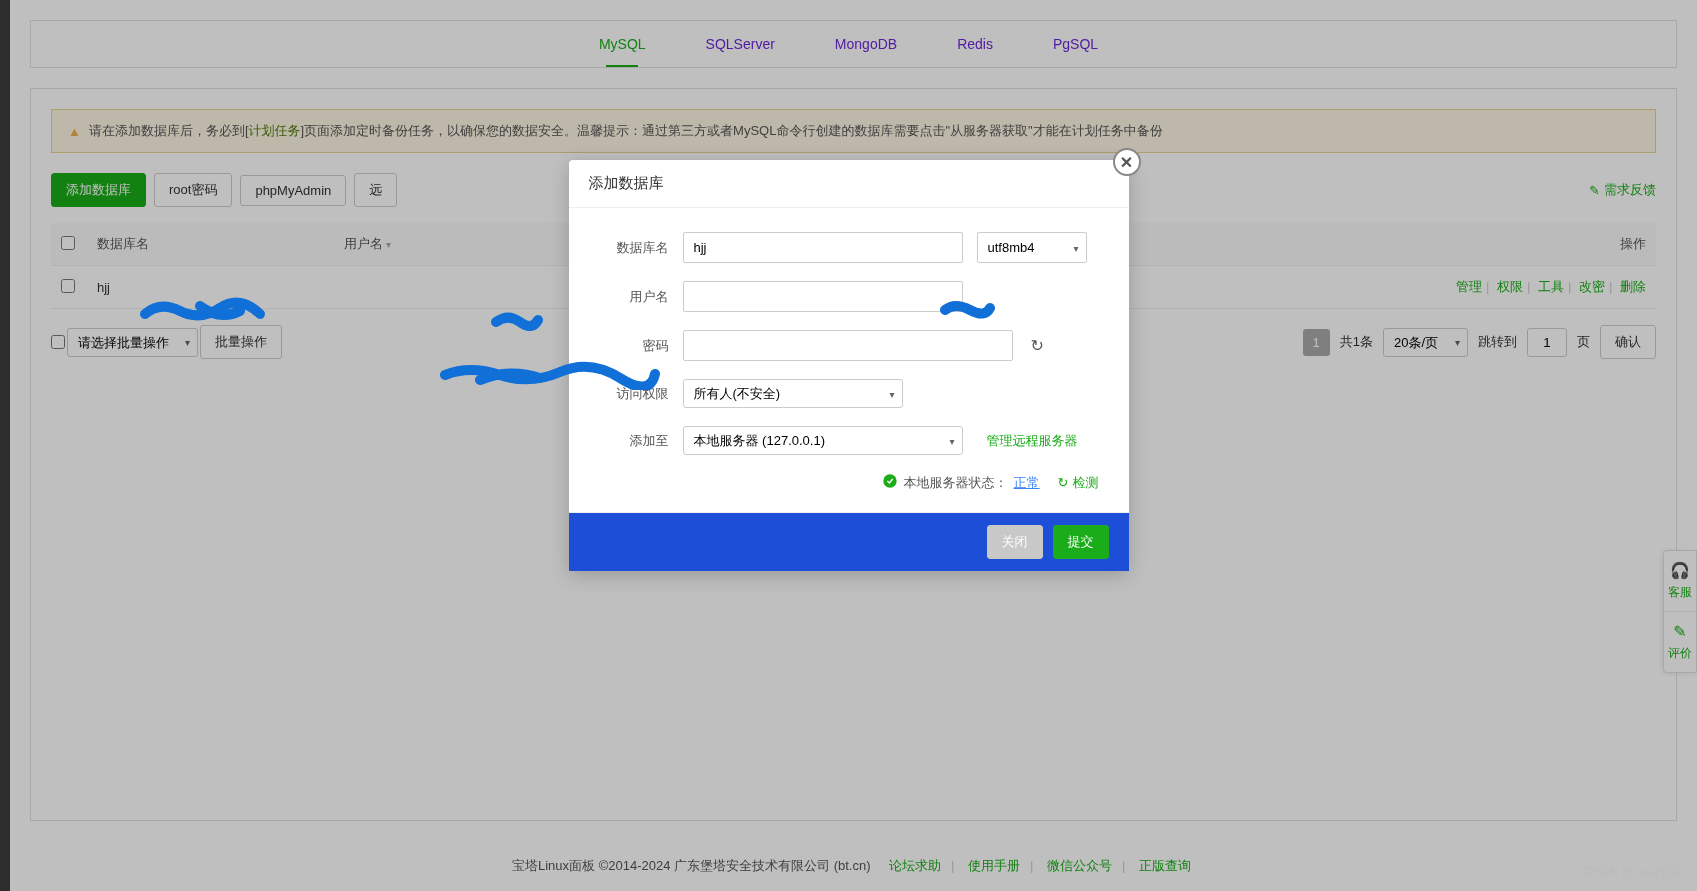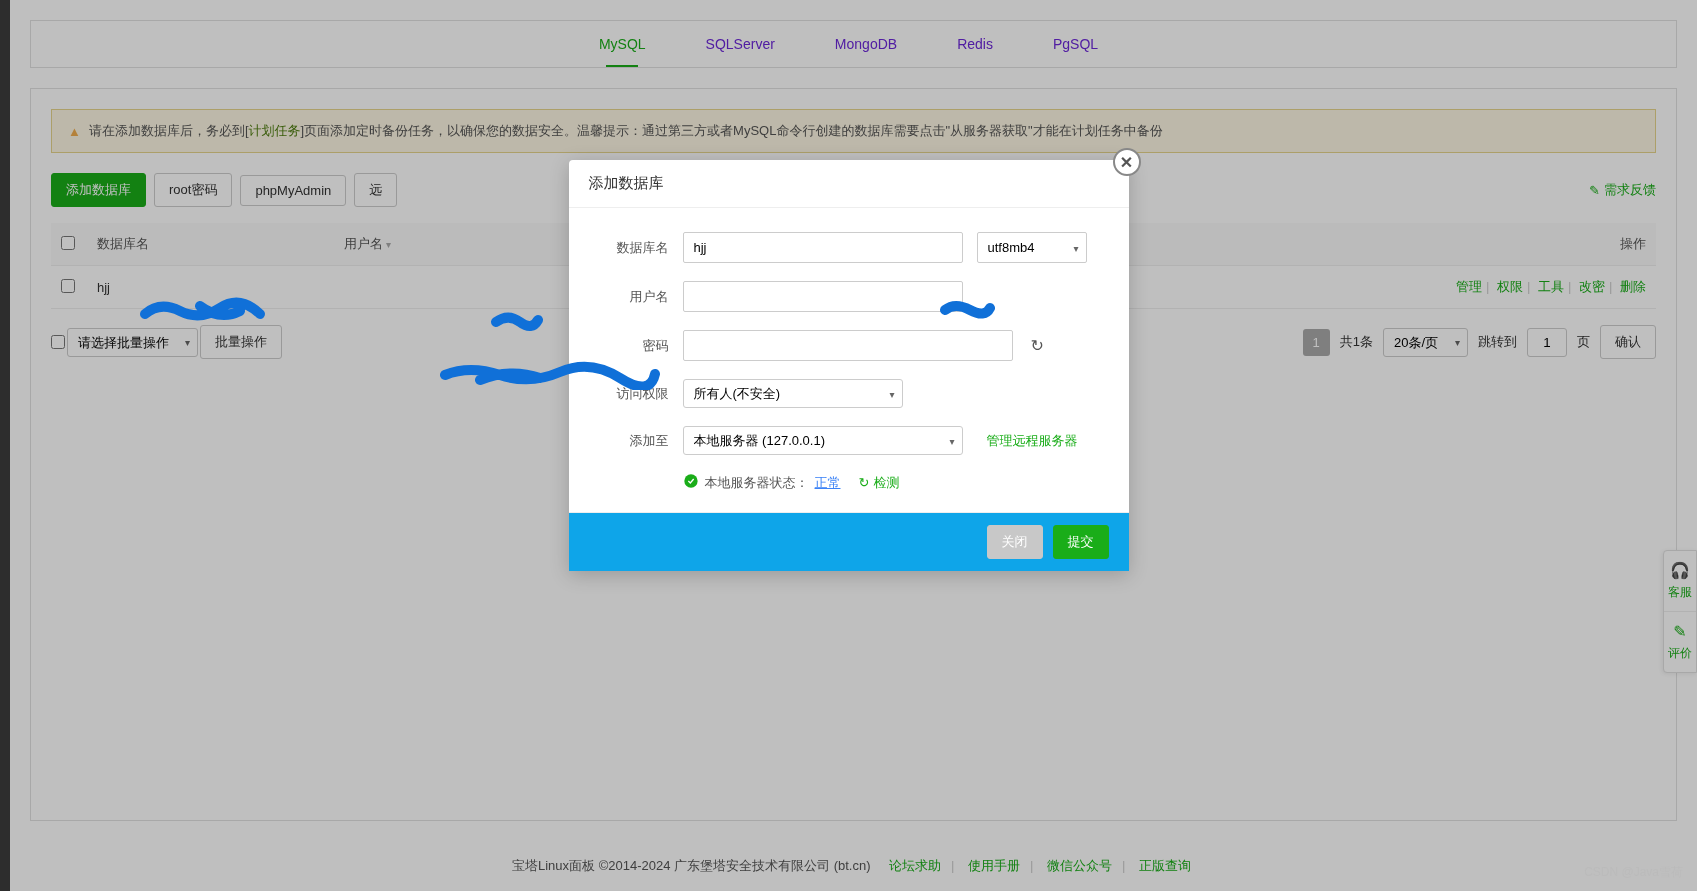--- a/index.html
+++ b/index.html
@@ -58,25 +58,25 @@
     .modal { background: #fff; width: 560px; border-radius: 4px; box-shadow: 0 4px 20px rgba(0,0,0,0.2); position: relative; }
     .modal-close { position: absolute; top: -12px; right: -12px; width: 28px; height: 28px; border-radius: 50%; background: #fff; border: 2px solid #888; display: flex; align-items: center; justify-content: center; cursor: pointer; color: #555; font-size: 16px; font-weight: bold; }
     .modal-head { padding: 14px 20px; border-bottom: 1px solid #eee; font-size: 15px; }
     .modal-body { padding: 24px 30px 20px; }
     .form-row { display: flex; align-items: center; margin-bottom: 18px; gap: 14px; }
     .form-label { width: 70px; text-align: right; color: #555; flex-shrink: 0; }
     .form-input { border: 1px solid #ccc; padding: 7px 10px; border-radius: 2px; font-size: 13px; width: 280px; }
     .form-input.short { width: 100px; }
     .refresh-icon { color: #555; cursor: pointer; font-size: 16px; margin-left: 4px; }
     .manage-link { color: #1aad19; margin-left: 10px; cursor: pointer; }
-    .status-row { display: flex; align-items: center; gap: 6px; margin-left: 84px; color: #555; }
+    .status-row { display: flex; align-items: center; gap: 6px; margin-left: 84px; color: #555; justify-content: flex-end; }
     .ok-icon { color: #1aad19; }
     .green-txt { color: #3b82f6; text-decoration: underline; }
     .detect-link { color: #1aad19; display: inline-flex; align-items: center; gap: 4px; margin-left: 12px; cursor: pointer; }
-    .modal-foot { background: #0ea5e9; padding: 12px 20px; display: flex; justify-content: flex-end; gap: 10px; border-top: 1px solid #eee; }
+    .modal-foot { background: #1d4ed8; padding: 12px 20px; display: flex; justify-content: flex-end; gap: 10px; border-top: 1px solid #eee; }
     .btn.gray { background: #c8c8c8; color: #fff; border-color: #c8c8c8; }
     
     .side-float { position: absolute; right: 0; top: 550px; background: #fff; border: 1px solid #e0e0e0; width: 34px; border-radius: 4px 0 0 4px; box-shadow: -1px 1px 4px rgba(0,0,0,.08); }
     .float-item { padding: 10px 4px; text-align: center; cursor: pointer; color: #1aad19; font-size: 12px; border-bottom: 1px solid #eee; }
     .float-item:last-child { border-bottom: none; }
     .float-icon { display: block; margin-bottom: 4px; font-size: 16px; }
     
     .footer { text-align: center; padding: 16px; color: #555; border-top: 0; }
     .footer a { color: #1aad19; text-decoration: none; margin: 0 4px; }
     .footer .fsep { color: #ccc; padding: 0 6px; }

